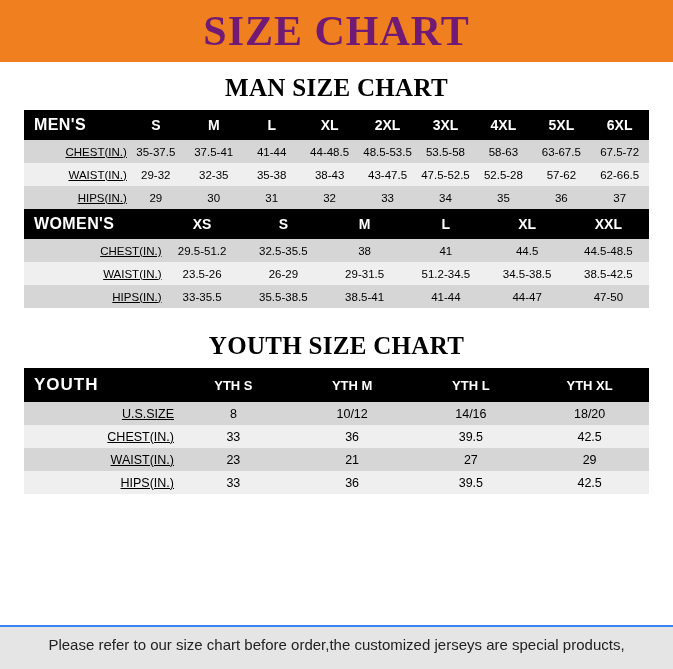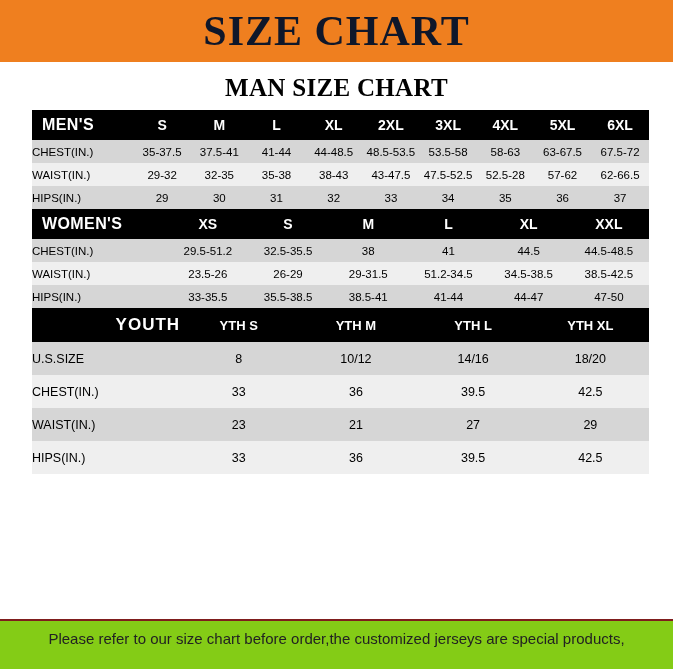--- a/index.html
+++ b/index.html
@@ -26,41 +26,40 @@
     height: 62px;
     display: flex;
     align-items: center;
     justify-content: center;
   }
   .banner-title {
     font-family: "Liberation Serif", serif;
     font-weight: bold;
     font-size: 42px;
     letter-spacing: 1px;
-    color: #0f172a;
+    color: #701a75;
     line-height: 1;
   }
   
   .section-title {
     text-align: center;
     font-family: "Liberation Serif", serif;
     font-weight: bold;
     font-size: 25px;
     color: #000000;
     margin: 12px 0 8px 0;
     letter-spacing: 0.3px;
   }
   .section-title.men { }
   .section-title.women { margin-top: 18px; }
   .section-title.youth { margin-top: 24px; }
 
   
   .tbl-wrap {
     padding: 0 24px;
-    margin-left: 8px;
   }
   table {
     border-collapse: collapse;
     width: 100%;
     table-layout: fixed;
   }
   table td, table th {
     padding: 0;
     margin: 0;
   }
@@ -86,45 +85,46 @@
   .data-row td {
     height: 23px;
     font-size: 11.5px;
     text-align: center;
     vertical-align: middle;
     color: #000000;
     font-family: "Liberation Sans", sans-serif;
   }
   .data-row td.lbl {
     font-size: 11.5px;
-    text-align: left;
+    text-align: right;
     color: #000000;
+    text-decoration: underline;
   }
   .row-dark { background: #d6d6d6; }
   .row-light { background: #efefef; }
 
   
   .youth-table .hdr-row td { height: 34px; font-size: 13px; }
-  .youth-table .hdr-row td.lbl { font-size: 17px; letter-spacing: 1px; text-align: right; }
-  .youth-table .data-row td { height: 33px; font-size: 12.5px; }
+  .youth-table .hdr-row td.lbl { font-size: 17px; letter-spacing: 1px; }
+  .youth-table .data-row td { height: 23px; font-size: 12.5px; }
 
   
   .men-table .hdr-row td.lbl,
   .women-table .hdr-row td.lbl { font-size: 16px; }
 
   
   .note {
     position: absolute;
     left: 0;
     right: 0;
     bottom: 0;
-    border-top: 2px solid #7f1d1d;
-    padding: 8px 14px 20px 14px;
+    border-top: 2px solid #3b82f6;
+    padding: 8px 14px 14px 14px;
     box-sizing: border-box;
-    background: #84cc16;
+    background: #e5e5e5;
   }
   .note p {
     margin: 0;
     font-family: "Liberation Sans", sans-serif;
     font-size: 15px;
     line-height: 1.35;
     color: #222222;
     text-align: center;
   }
 </style>
@@ -250,20 +250,21 @@
         <td>35.5-38.5</td>
         <td>38.5-41</td>
         <td>41-44</td>
         <td>44-47</td>
         <td>47-50</td>
       </tr>
     </tbody>
       </table>
   </div>
 
+  <div class="section-title youth">YOUTH SIZE CHART</div>
   <div class="tbl-wrap">
     <table class="youth-table">
       <colgroup>
         <col style="width:24%">
           <col style="width:19%">
           <col style="width:19%">
           <col style="width:19%">
           <col style="width:19%">
       </colgroup>
       <tbody>

